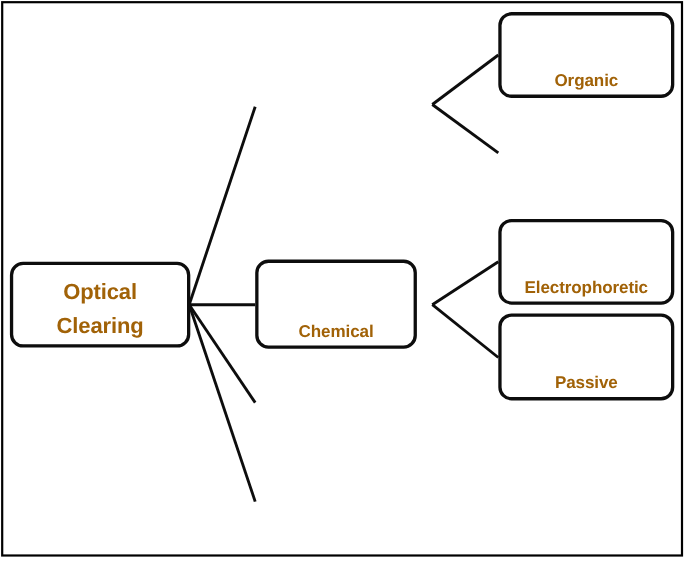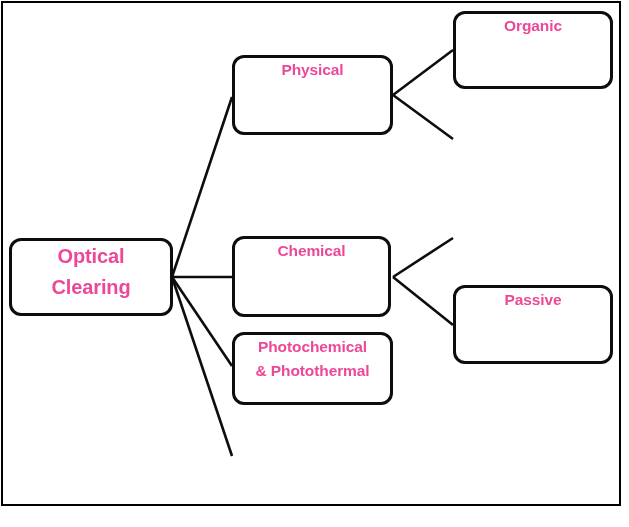--- a/index.html
+++ b/index.html
@@ -36,36 +36,36 @@
     height: 527px;
     pointer-events: none;
   }
   .node {
     position: absolute;
     box-sizing: border-box;
     background: #ffffff;
     border: 3px solid #0d0d0d;
     border-radius: 12px;
     display: flex;
-    align-items: flex-start;
+    align-items: flex-end;
     justify-content: center;
     text-align: center;
-    color: #ec4899;
+    color: #a16207;
     font-weight: bold;
     line-height: 1.55;
     letter-spacing: -0.1px;
   }
   .node .label {
     display: block;
     padding: 0 6px;
     white-space: pre-line;
   }
   .node-root        { left: 9px;   top: 238px; width: 164px; height: 78px;  font-size: 20px; }
   .node-physical    { left: 232px; top: 55px;  width: 161px; height: 80px;  font-size: 15.5px; }
-  .node-chemical    { left: 232px; top: 236px; width: 159px; height: 81px;  font-size: 15.5px; }
+  .node-chemical    { left: 232px; top: 236px; width: 147px; height: 81px;  font-size: 15.5px; }
   .node-photo       { left: 232px; top: 332px; width: 161px; height: 73px;  font-size: 15.5px; }
   .node-compression { left: 232px; top: 421px; width: 161px; height: 72px;  font-size: 15.5px; }
   .node-organic     { left: 453px; top: 11px;  width: 160px; height: 78px;  font-size: 15.5px; }
   .node-aqueous     { left: 453px; top: 99px;  width: 160px; height: 79px;  font-size: 15.5px; }
   .node-electro     { left: 453px; top: 199px; width: 160px; height: 78px;  font-size: 15.5px; }
   .node-passive     { left: 453px; top: 285px; width: 160px; height: 79px;  font-size: 15.5px; }
 </style>
 </head>
 <body>
 
@@ -82,36 +82,32 @@
       <line x1="393" y1="95" x2="453" y2="139"></line>
       <line x1="393" y1="277" x2="453" y2="238"></line>
       <line x1="393" y1="277" x2="453" y2="325"></line>
     </g>
   </svg>
 
   <div class="node node-root">
     <span class="label">Optical Clearing</span>
   </div>
 
-  <div class="node node-physical">
-    <span class="label">Physical</span>
-  </div>
 
   <div class="node node-chemical">
     <span class="label">Chemical</span>
   </div>
 
-  <div class="node node-photo">
-    <span class="label">Photochemical
-&amp; Photothermal</span>
-  </div>
 
 
   <div class="node node-organic">
     <span class="label">Organic</span>
   </div>
 
 
+  <div class="node node-electro">
+    <span class="label">Electrophoretic</span>
+  </div>
 
   <div class="node node-passive">
     <span class="label">Passive</span>
   </div>
 </div>
 
 </body></html>

